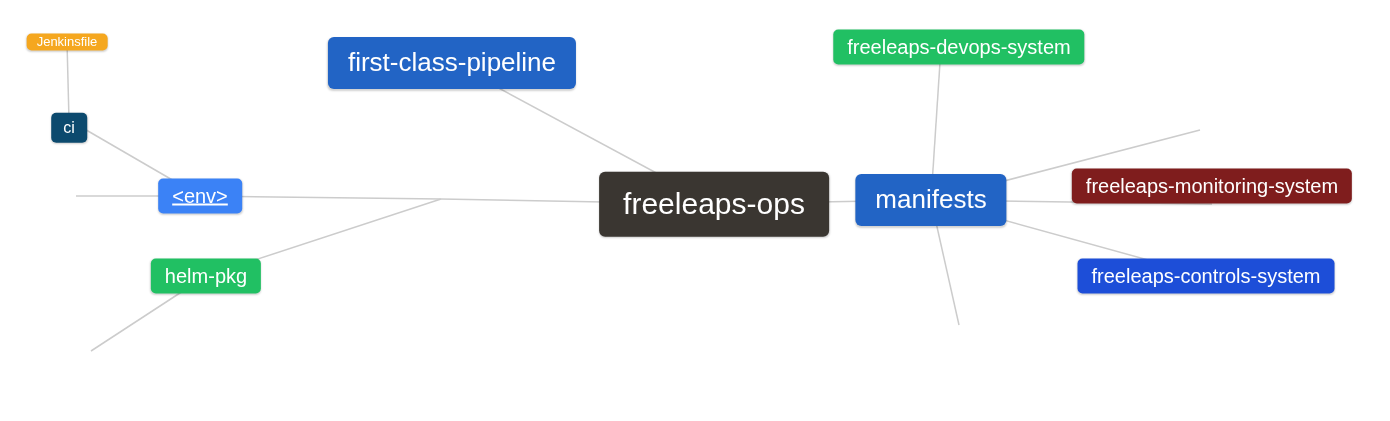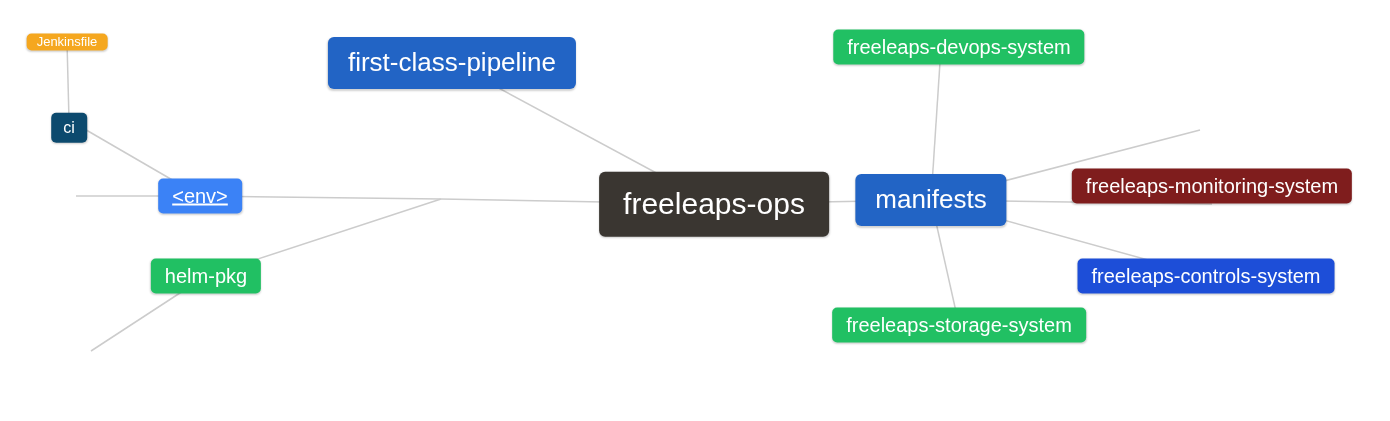--- a/index.html
+++ b/index.html
@@ -62,14 +62,13 @@
 <div class="node xl" style="left: 714px; top: 204px; background: rgb(58, 54, 49);">freeleaps-ops</div>
     <div class="node lg" style="left: 452px; top: 63px; background: rgb(34, 100, 197);">first-class-pipeline</div>
     <div class="node lg" style="left: 931px; top: 200px; background: rgb(34, 100, 197);">manifests</div>
     <div class="node md" style="left: 200px; top: 196px; background: #3b82f6; text-decoration: underline;">&lt;env&gt;</div>
     <div class="node md" style="left: 206px; top: 276px; background: rgb(33, 192, 99);">helm-pkg</div>
     <div class="node sm" style="left: 69px; top: 128px; background: #0c4a6e;">ci</div>
     <div class="node xs" style="left: 67px; top: 42px; background: rgb(245, 167, 31);">Jenkinsfile</div>
     <div class="node md" style="left: 959px; top: 47px; background: rgb(33, 192, 99);">freeleaps-devops-system</div>
     <div class="node md" style="left: 1212px; top: 186px; background: #7f1d1d;">freeleaps-monitoring-system</div>
     <div class="node md" style="left: 1206px; top: 276px; background: #1d4ed8;">freeleaps-controls-system</div>
-    <div class="node md" style="left: 959px; top: 325px; background: rgb(33, 192, 99);">freeleaps-storage-system</div>
   </div>
 
 </body></html>

